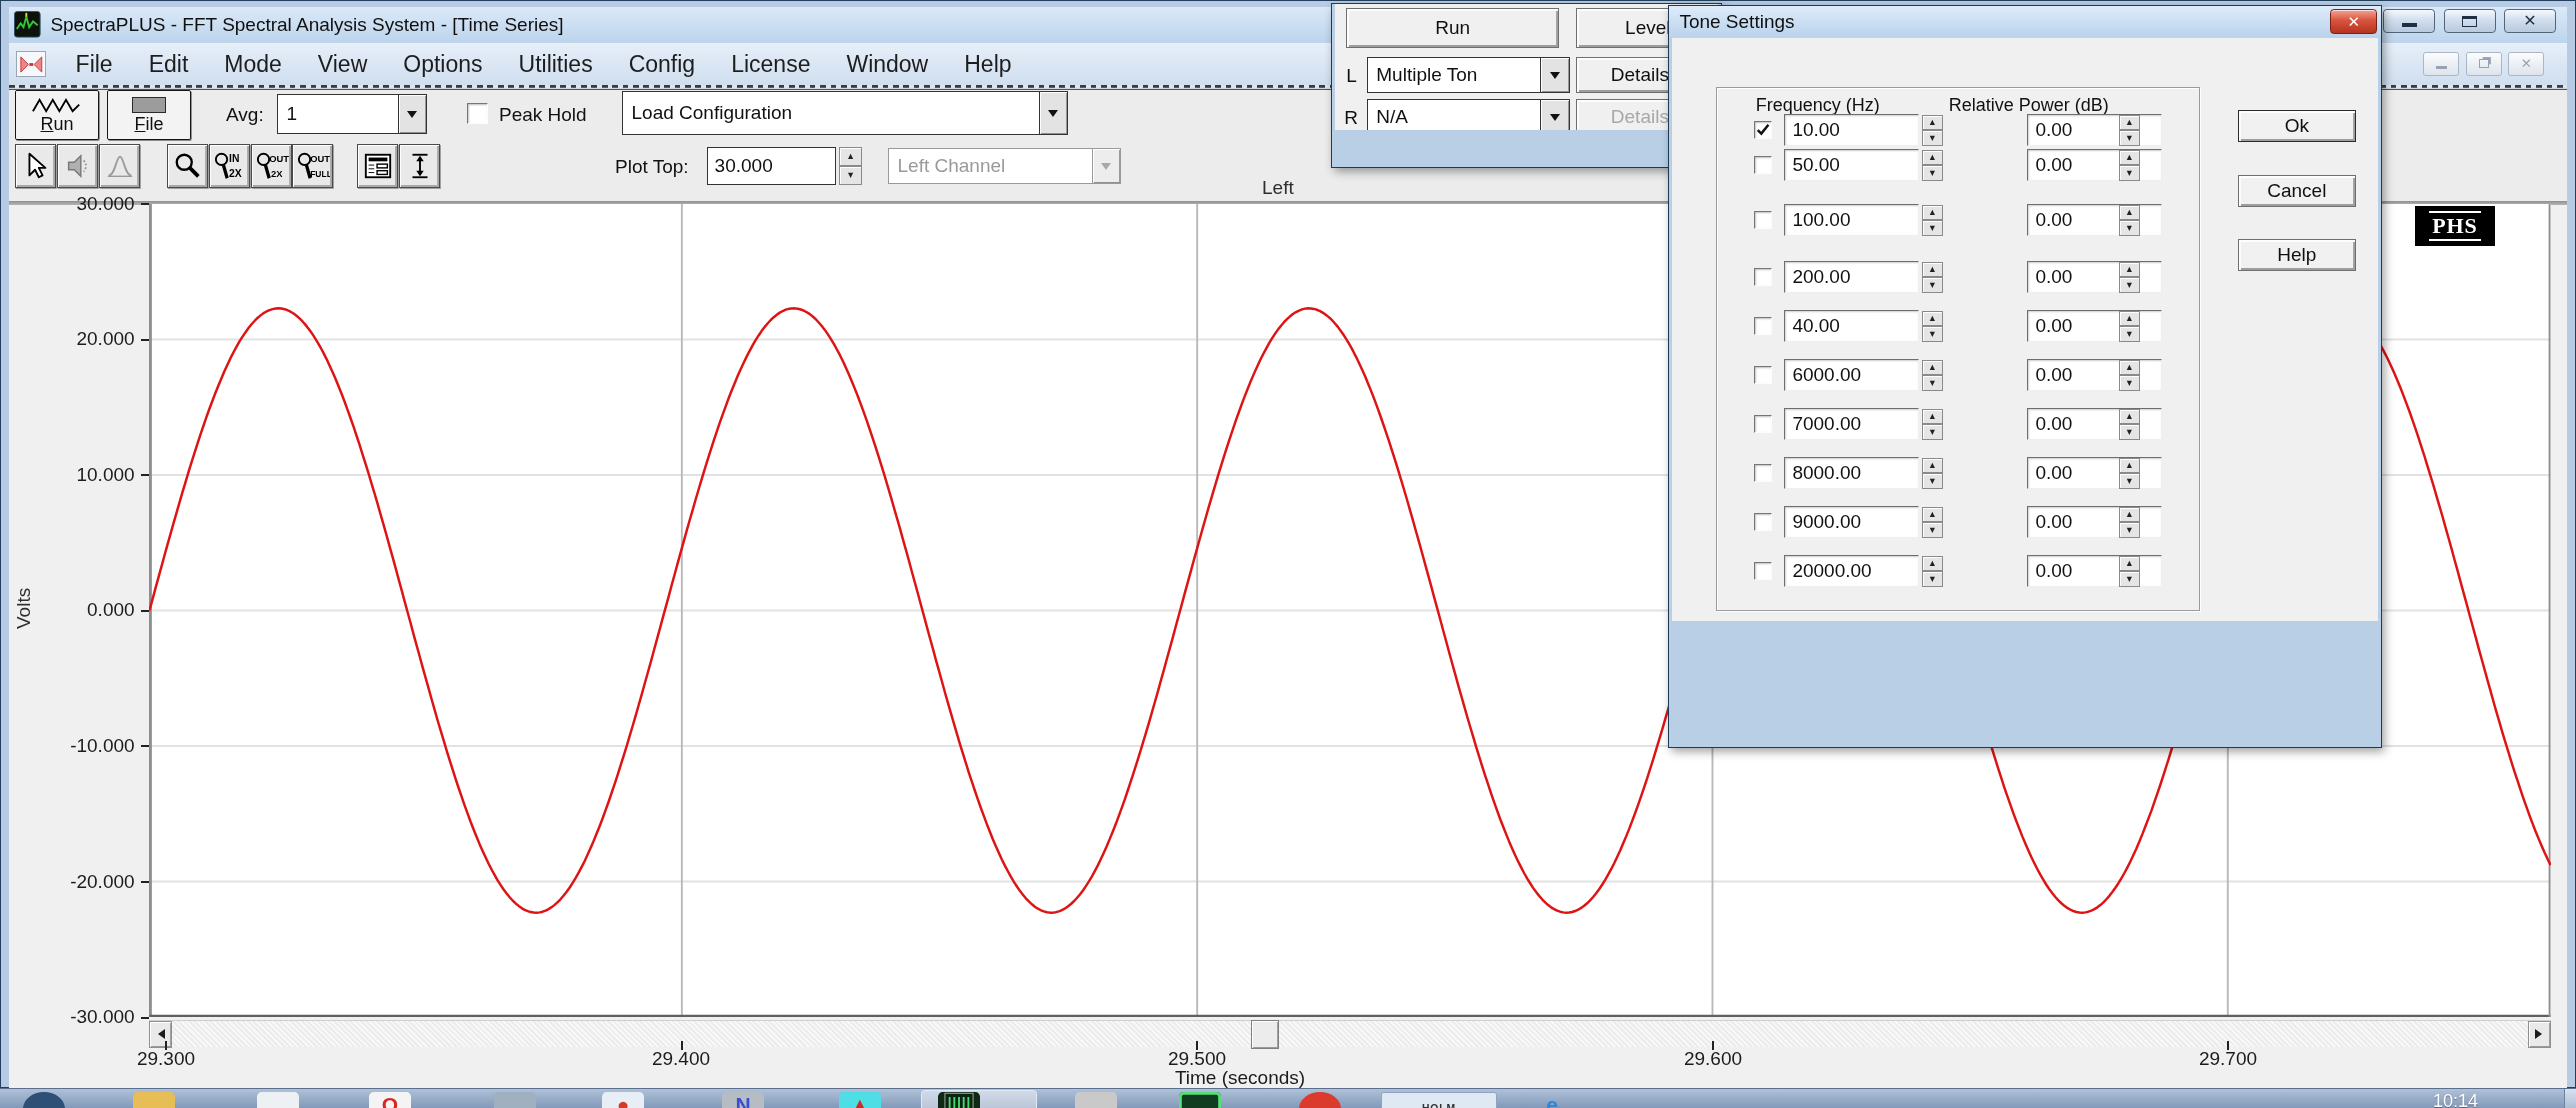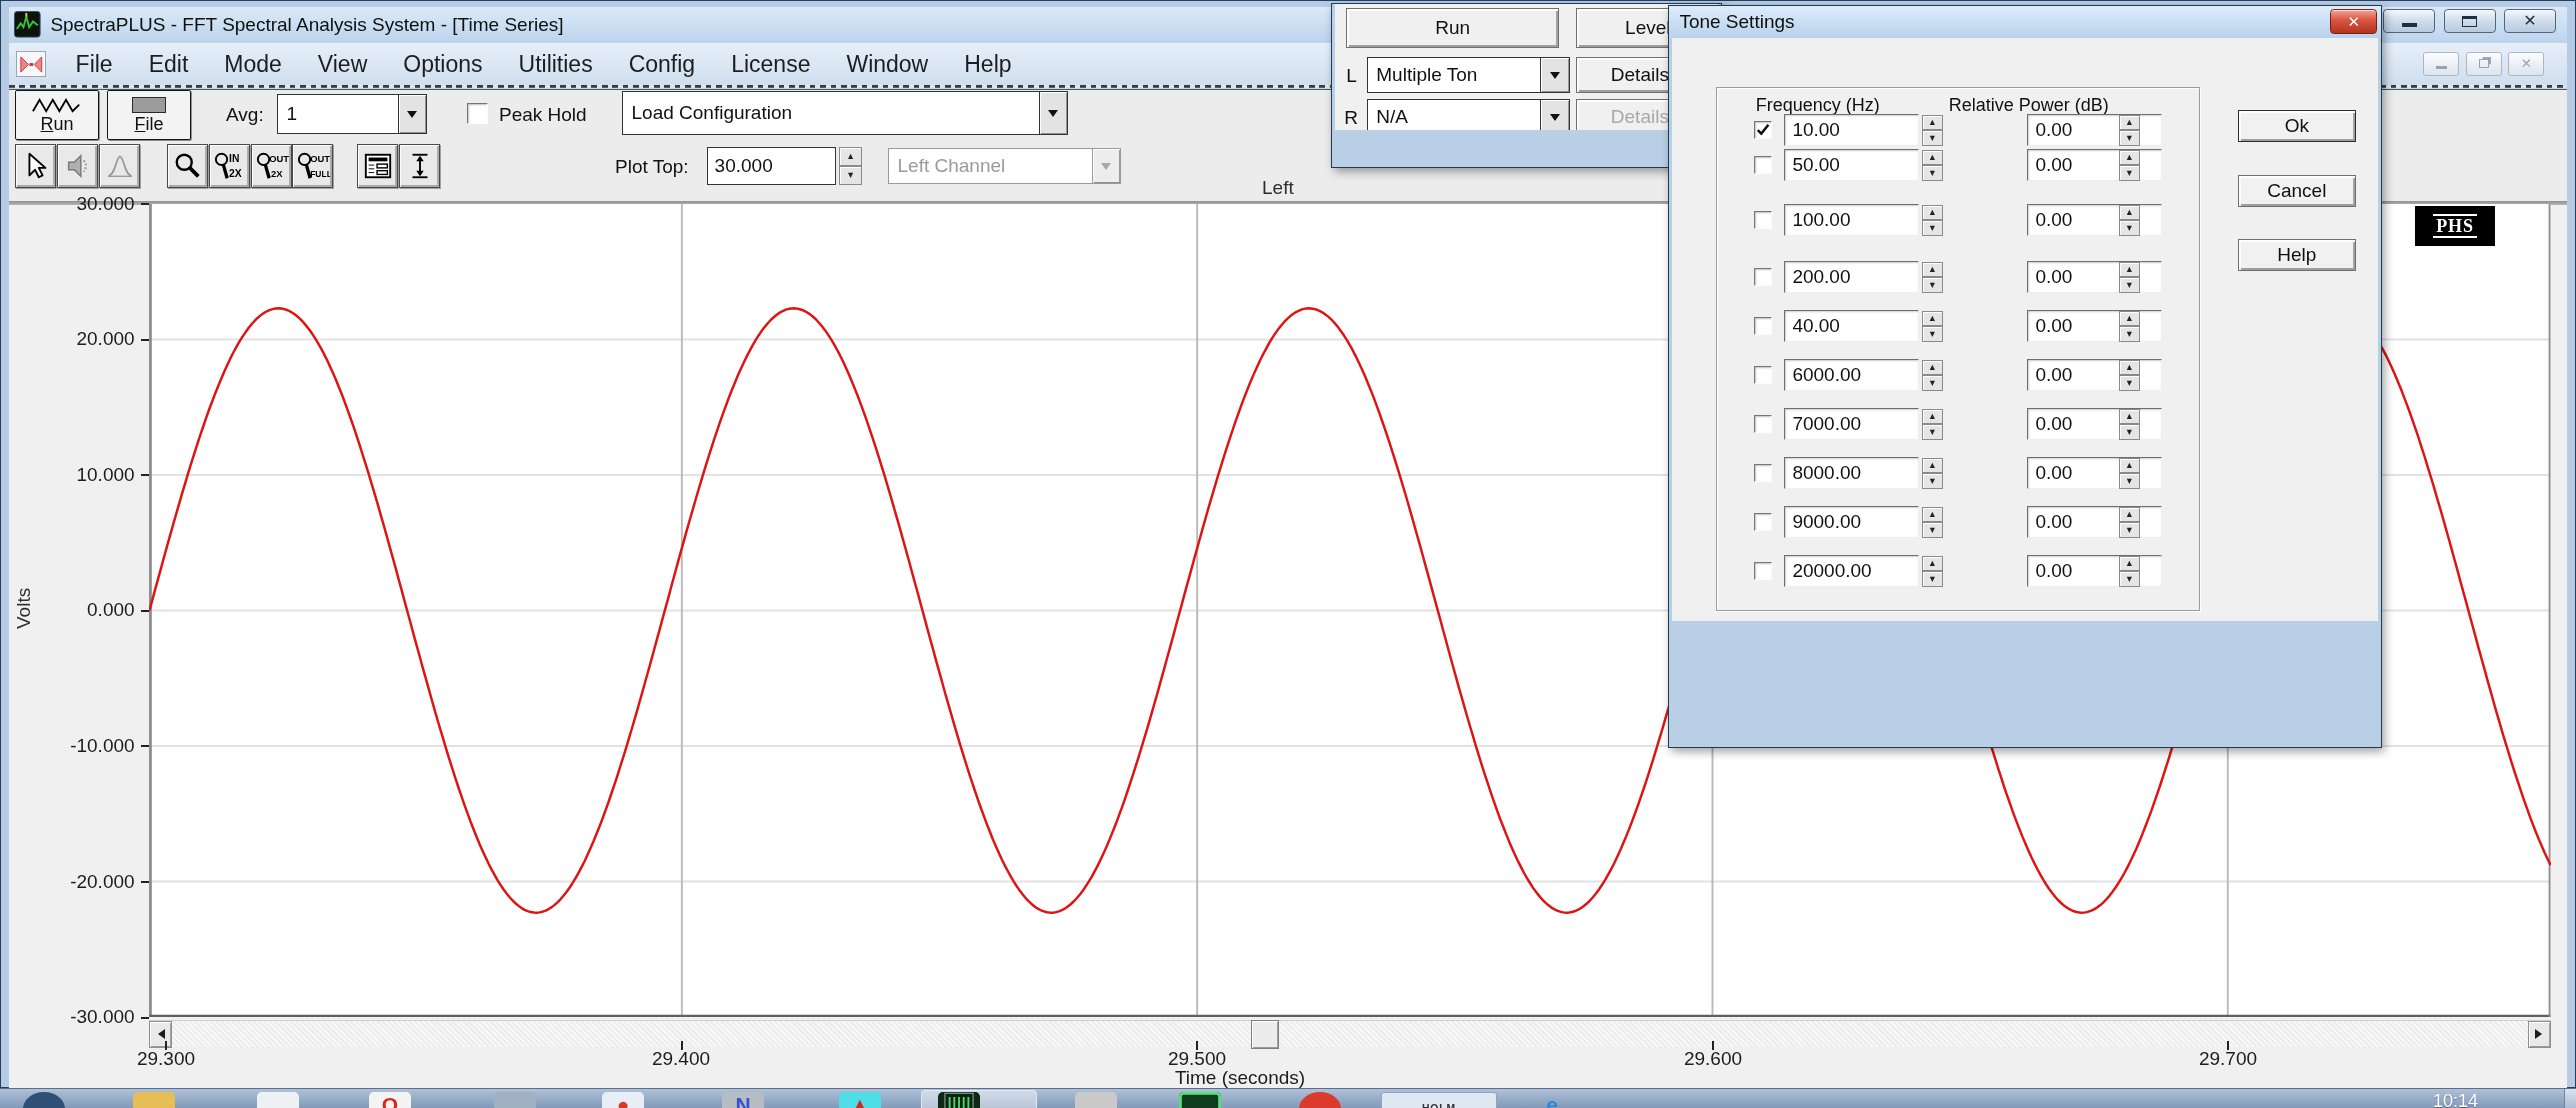--- a/index.html
+++ b/index.html
@@ -51,21 +51,21 @@
   
   .chart-title{position:absolute;left:1262px;top:177px;font-size:19px;color:#2e2e2e;z-index:1;}
   .volts{position:absolute;left:11.4px;top:532px;height:152px;width:25px;writing-mode:vertical-rl;transform:rotate(180deg);font-size:19px;color:#2e2e2e;display:flex;align-items:center;justify-content:center;}
   .plot-bg{position:absolute;left:149px;top:204px;width:2402px;height:813px;background:#fff;}
   .yt{position:absolute;left:26.6px;width:108px;text-align:right;font-size:19px;color:#1c1c1c;z-index:1;}
   .ytick{position:absolute;left:141px;width:7.6px;height:1.9px;background:#222;z-index:1;}
   .xt{position:absolute;width:104px;text-align:center;font-size:19px;color:#1c1c1c;top:1048px;z-index:1;}
   .xtick{position:absolute;top:1041px;width:1.9px;height:8.5px;background:#222;z-index:2;}
   .time-label{position:absolute;left:1112px;top:1067px;width:256px;text-align:center;font-size:19px;color:#1c1c1c;}
   .phs{position:absolute;left:2415px;top:206px;width:80px;height:40px;background:#000;display:flex;align-items:center;justify-content:center;z-index:2;}
-  .phs span{border-top:2.8px solid #fff;border-bottom:2.8px solid #fff;padding:0 2.8px;color:#fff;font-family:"Liberation Serif","DejaVu Serif",serif;font-weight:bold;font-size:18px;letter-spacing:0.9px;line-height:1.15;}
+  .phs span{border-top:2.8px solid #fff;border-bottom:2.8px solid #fff;padding:0 2.8px;color:#fff;font-family:"Liberation Serif","DejaVu Serif",serif;font-weight:bold;font-size:22px;letter-spacing:0.9px;line-height:1.15;}
   .hscroll{position:absolute;left:149px;top:1020px;width:2402px;height:26.6px;background:repeating-linear-gradient(45deg,#ececec 0 1.9px,#f8f8f8 1.9px 3.8px);border-top:0.9px solid #cfcfcf;z-index:1;}
   .sb-btn{position:absolute;top:0;width:23px;height:26.6px;background:#e9e9e9;border:0.9px solid #8f8f8f;box-shadow:inset 0.9px 0.9px 0 #fff,inset -0.9px -0.9px 0 #9a9a9a;display:flex;align-items:center;justify-content:center;}
   .tri-l{width:0;height:0;border:5.7px solid transparent;border-right:7.6px solid #1c1c1c;margin-left:-3.8px;}
   .tri-r{width:0;height:0;border:5.7px solid transparent;border-left:7.6px solid #1c1c1c;margin-right:-3.8px;}
   .sb-thumb{position:absolute;left:1102px;top:-0.9px;width:27.5px;height:28.5px;background:#ececec;border:0.9px solid #7f7f7f;box-shadow:inset 0.9px 0.9px 0 #fff,inset -0.9px -0.9px 0 #9a9a9a;}
   
   .dlg{position:absolute;background:#b8cfe6;border:0.9px solid #1e3a55;box-shadow:2.8px 3.8px 9.5px rgba(0,0,0,.4);}
   .dlg-titlebar{height:32px;background:linear-gradient(#ddecfb,#b9d2eb);display:flex;align-items:center;padding:0 8.5px;position:relative;}
   .dlg-title{font-size:19px;color:#101010;margin-left:7.6px;white-space:nowrap;}
   .dlg-client{position:relative;margin:0 2.8px 2.8px;background:#f0f0f0;overflow:hidden;}

